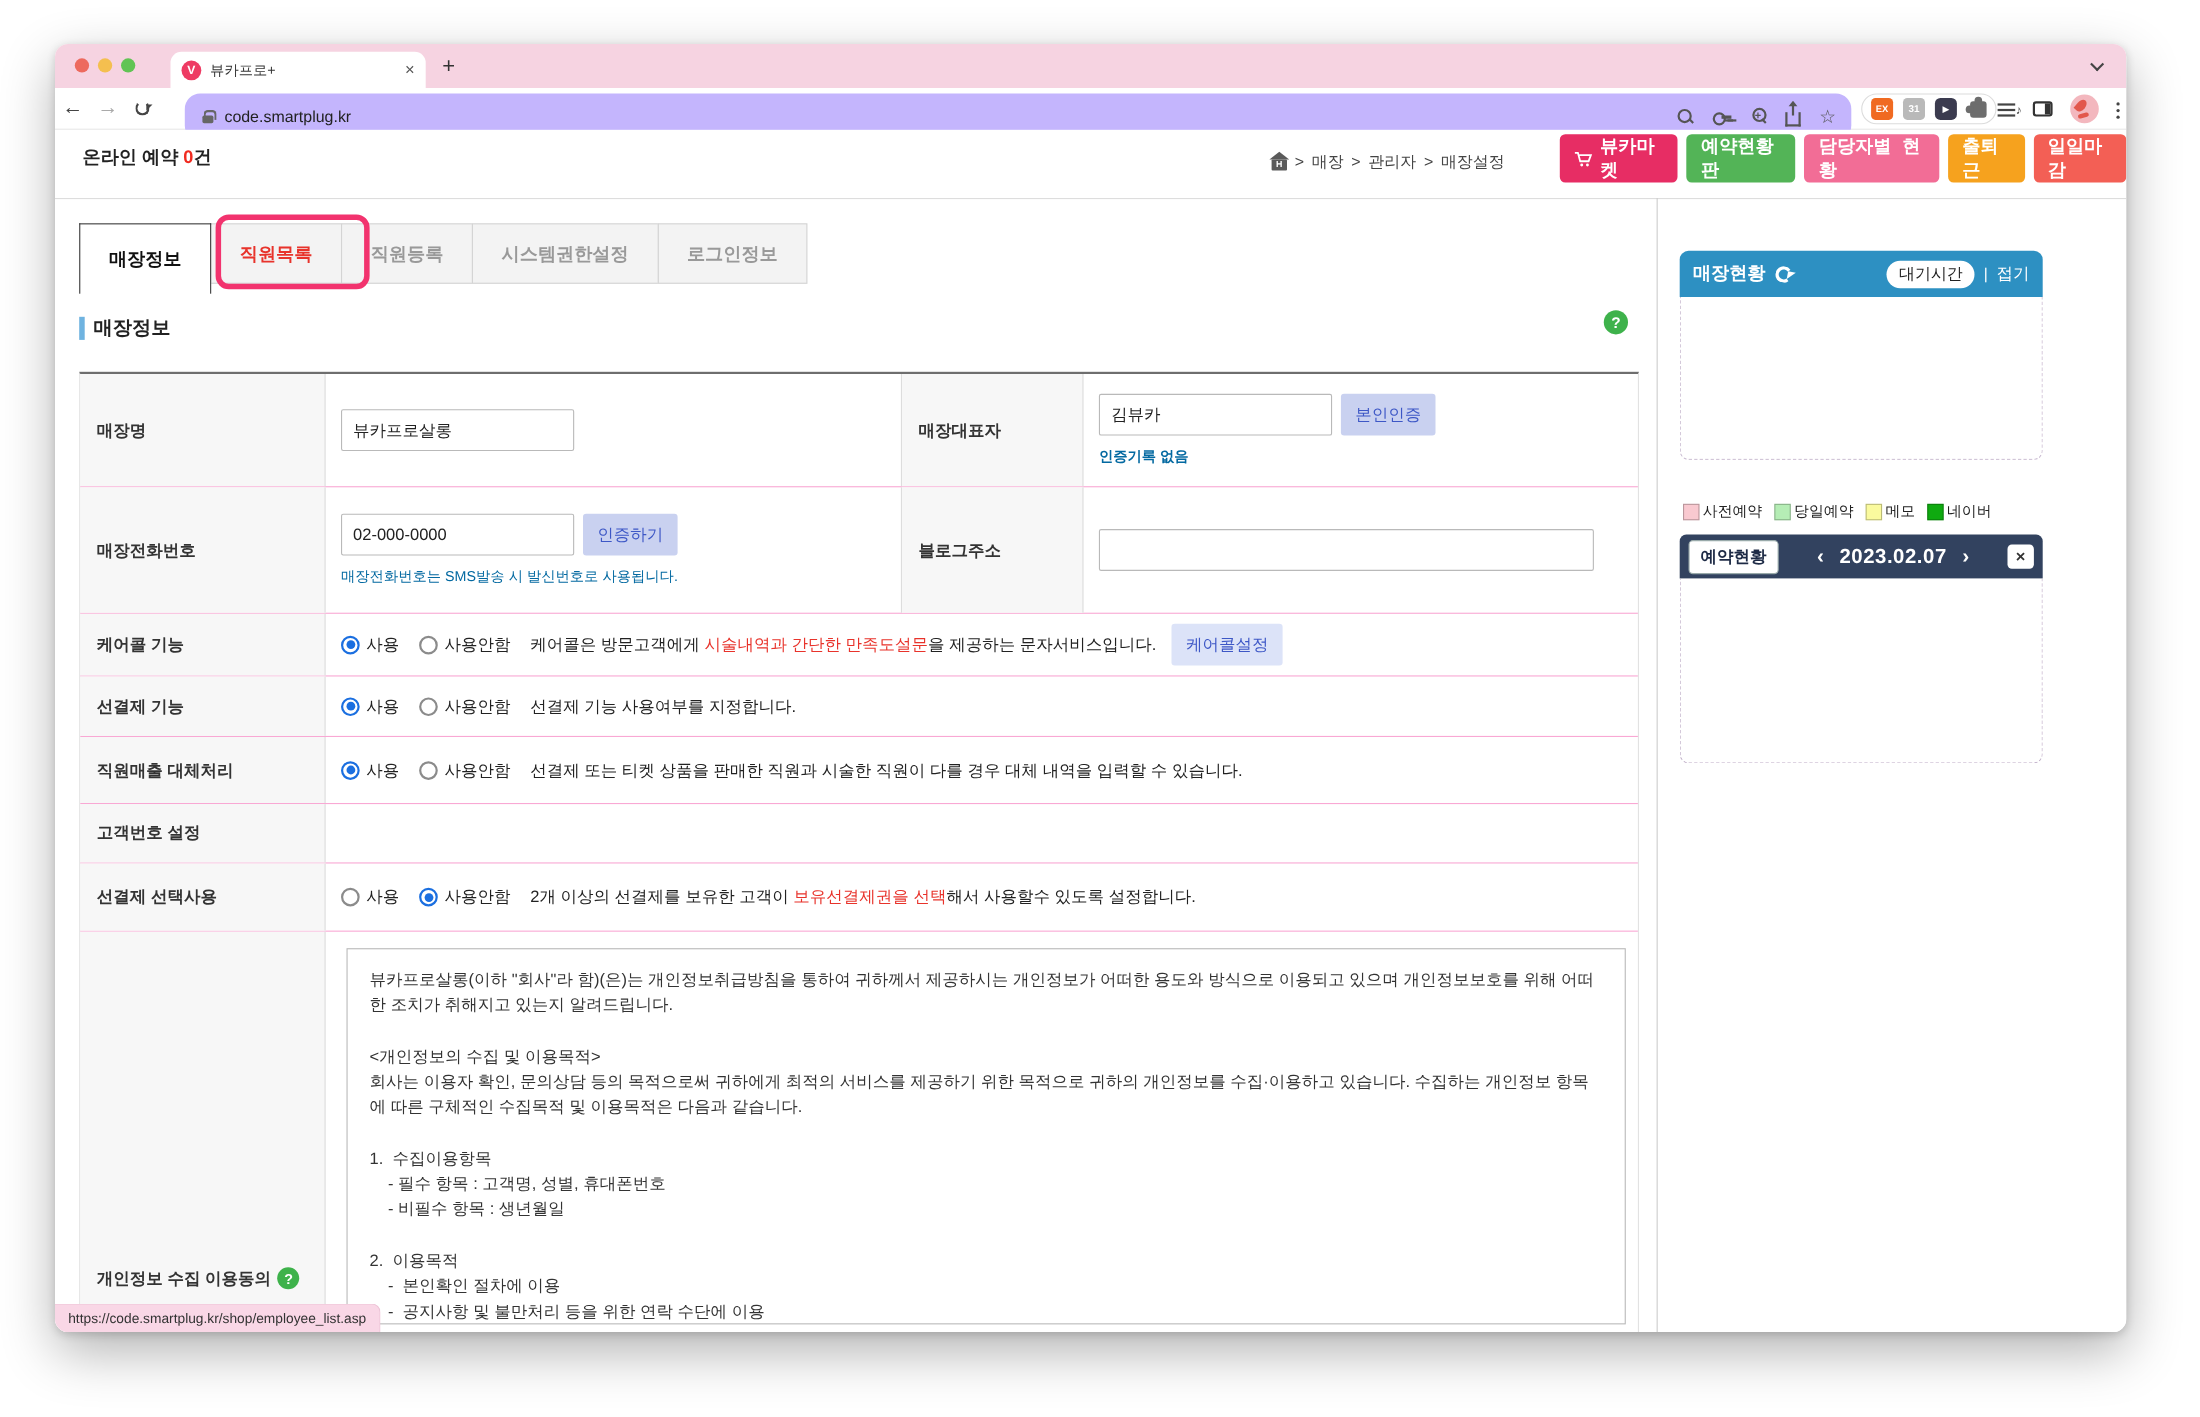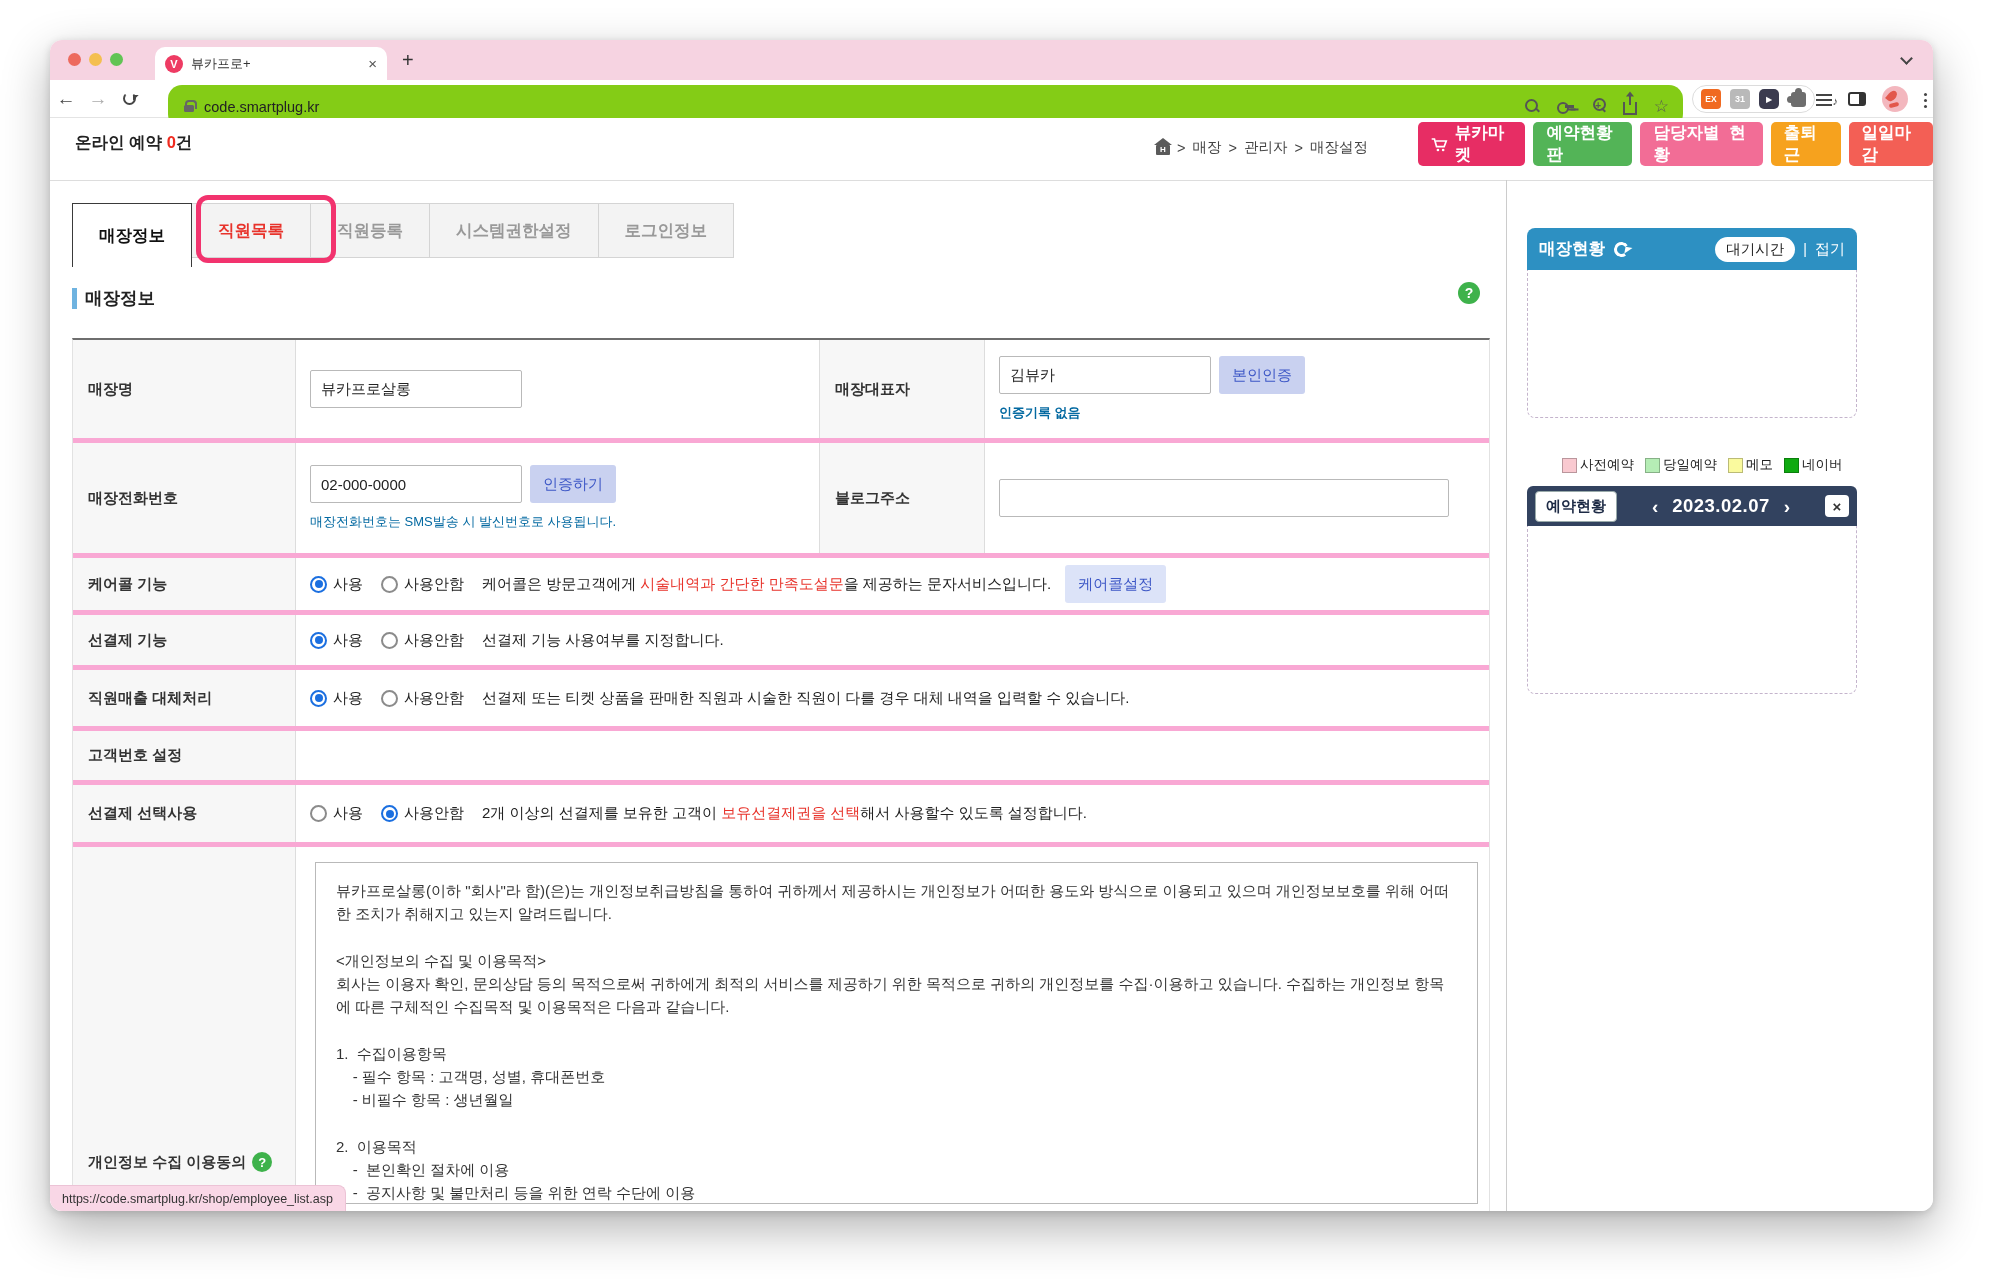--- a/index.html
+++ b/index.html
@@ -20,21 +20,21 @@
   .tab-x { color:#555; font-size:15px; line-height:1; }
   .newtab { position:absolute; left:352px; top:9px; font-size:20px; color:#333; }
   .chev { width:9px; height:9px; border-right:2px solid #444; border-bottom:2px solid #444; transform:rotate(45deg); }
   .tb-chev { position:absolute; right:22px; top:14px; }
   
   .toolbar { position:relative; height:38px; background:#fff; border-bottom:1px solid #e4e4e4; display:flex; align-items:center; }
   .nav-ic { font-size:19px; color:#444; width:32px; text-align:center; }
   .nav-ic.dim { color:#aaa; }
   .i-reload { width:13px; height:13px; border:2px solid #444; border-radius:50%; border-top-color:transparent; position:relative; margin:0 9px; }
   .i-reload::after { content:""; position:absolute; right:-3px; top:-3px; border:4px solid transparent; border-right-color:#444; transform:rotate(45deg); }
-  .urlbar { position:absolute; left:118px; top:5px; width:1515px; height:43px; background:#84cc16; border-radius:14px;
+  .urlbar { position:absolute; left:118px; top:5px; width:1515px; height:43px; background:#c4b5fd; border-radius:14px;
             display:flex; align-items:center; padding:0 14px; }
   .i-lock { position:relative; width:10px; height:7px; background:#666; border-radius:1.5px; margin:4px 10px 0 2px; }
   .i-lock::before { content:""; position:absolute; left:1px; top:-5px; width:8px; height:7px; border:2px solid #666; border-bottom:none; border-radius:4px 4px 0 0; }
   .url-text { font-size:14.5px; color:#222; flex:1; }
   .pill-icons { display:flex; align-items:center; gap:17px; }
   .i-search { position:relative; width:15px; height:15px; }
   .i-search::before { content:""; position:absolute; left:0; top:0; width:9px; height:9px; border:2px solid #555; border-radius:50%; }
   .i-search::after { content:""; position:absolute; left:10px; top:10px; width:5px; height:2px; background:#555; transform:rotate(45deg); }
   .i-plus-mini::before { content:"+"; position:absolute; left:2.5px; top:-1px; font-size:10px; color:#555; font-weight:700; z-index:2;}
   .i-key { position:relative; width:17px; height:15px; }
@@ -86,21 +86,21 @@
   .annot { position:absolute; left:146px; top:77px; width:140px; height:68px; border:5px solid #F2336E; border-radius:12px; z-index:6; }
   
   .sec-title { position:absolute; left:22px; top:168px; display:flex; align-items:center; gap:8px; }
   .sec-bar { width:5px; height:21px; background:#6FB3E0; }
   .sec-text { font-size:17.5px; font-weight:700; color:#222; }
   .i-q { width:22px; height:22px; border-radius:50%; background:#3EB24B; color:#fff; font-size:14px; font-weight:700;
          display:flex; align-items:center; justify-content:center; }
   .help-main { position:absolute; left:1408px; top:164px; }
   
   .ftable { position:absolute; left:22px; top:220px; width:1418px; border-top:2px solid #6e6e6e; border-left:1px solid #e2e2e2; border-right:1px solid #e2e2e2; }
-  .trow { display:flex; border-bottom:5px solid #f9a8d4; }
+  .trow { display:flex; border-bottom:1px solid #f9a8d4; }
   .lc { width:223px; background:#F7F7F7; border-right:1px solid #ddd; display:flex; align-items:center; padding-left:15px;
         font-weight:700; font-size:15px; color:#333; flex-shrink:0; }
   .cc { display:flex; flex-direction:column; justify-content:center; padding-left:14px; }
   .ccr { display:flex; align-items:center; }
   .inp { height:38px; border:1px solid #b9b9b9; border-radius:2px; background:#fff; font-size:15px; color:#222; padding:0 10px;
          font-family:"Liberation Sans","DejaVu Sans",sans-serif; }
   .w210 { width:212px; } .w450 { width:450px; }
   .vbtn { height:38px; border:none; border-radius:3px; background:#C9D1F0; color:#3D57C6; font-size:15px; padding:0 13px; margin-left:8px;
           font-family:inherit; font-weight:400; }
   .vbtn.lite { background:#DCE3F8; margin-left:14px; }
@@ -123,21 +123,21 @@
   .phead1 { height:42px; background:#2D90C2; border-radius:8px 8px 0 0; display:flex; align-items:center; padding:0 12px; color:#fff; }
   .phead1 .ttl { font-size:16.5px; font-weight:700; }
   .i-refresh { width:15px; height:15px; border:3px solid #fff; border-radius:50%; border-right-color:transparent; position:relative; margin-left:9px; transform:rotate(10deg); }
   .i-refresh::after { content:""; position:absolute; right:-4px; top:-4px; border:5px solid transparent; border-bottom-color:#fff; transform:rotate(-45deg); }
   .phead1 .sp { flex:1; }
   .wait-pill { background:#fff; color:#222; font-size:14.5px; border-radius:13px; padding:3px 11px; }
   .pipe { margin:0 8px; font-size:14px; }
   .fold { font-size:15px; color:#fff; }
   .pbody { background:#fff; border:1px dashed #c4b4cc; border-top:none; border-radius:0 0 8px 8px; }
   .pb1 { height:148px; } .pb2 { height:168px; }
-  .legend { position:absolute; left:1512px; top:338px; display:flex; align-items:center; gap:11px; font-size:13.5px; color:#222; }
+  .legend { position:absolute; left:1480px; top:338px; display:flex; align-items:center; gap:11px; font-size:13.5px; color:#222; }
   .lg { display:flex; align-items:center; gap:3px; }
   .sq { width:15px; height:15px; border:1px solid rgba(0,0,0,.25); }
   .sq1{background:#F9C9D0;} .sq2{background:#B5EDB5;} .sq3{background:#FAFA9E;} .sq4{background:#0FAA10;}
   .phead2 { height:40px; background:#32425F; border-radius:6px 6px 0 0; display:flex; align-items:center; padding:0 8px; color:#fff; }
   .rsv-pill { background:#fff; border:1px solid #9aa; border-radius:4px; color:#1d2a45; font-weight:700; font-size:15px; padding:5px 10px; }
   .datenav { flex:1; display:flex; align-items:center; justify-content:center; gap:14px; font-weight:700; }
   .arrow { font-size:19px; color:#fff; line-height:1; font-weight:700; }
   .dateval { font-size:18.5px; letter-spacing:.5px; }
   .closebox { width:24px; height:22px; background:#fff; border-radius:4px; color:#333; font-size:15px; font-weight:700;
               display:flex; align-items:center; justify-content:center; }

